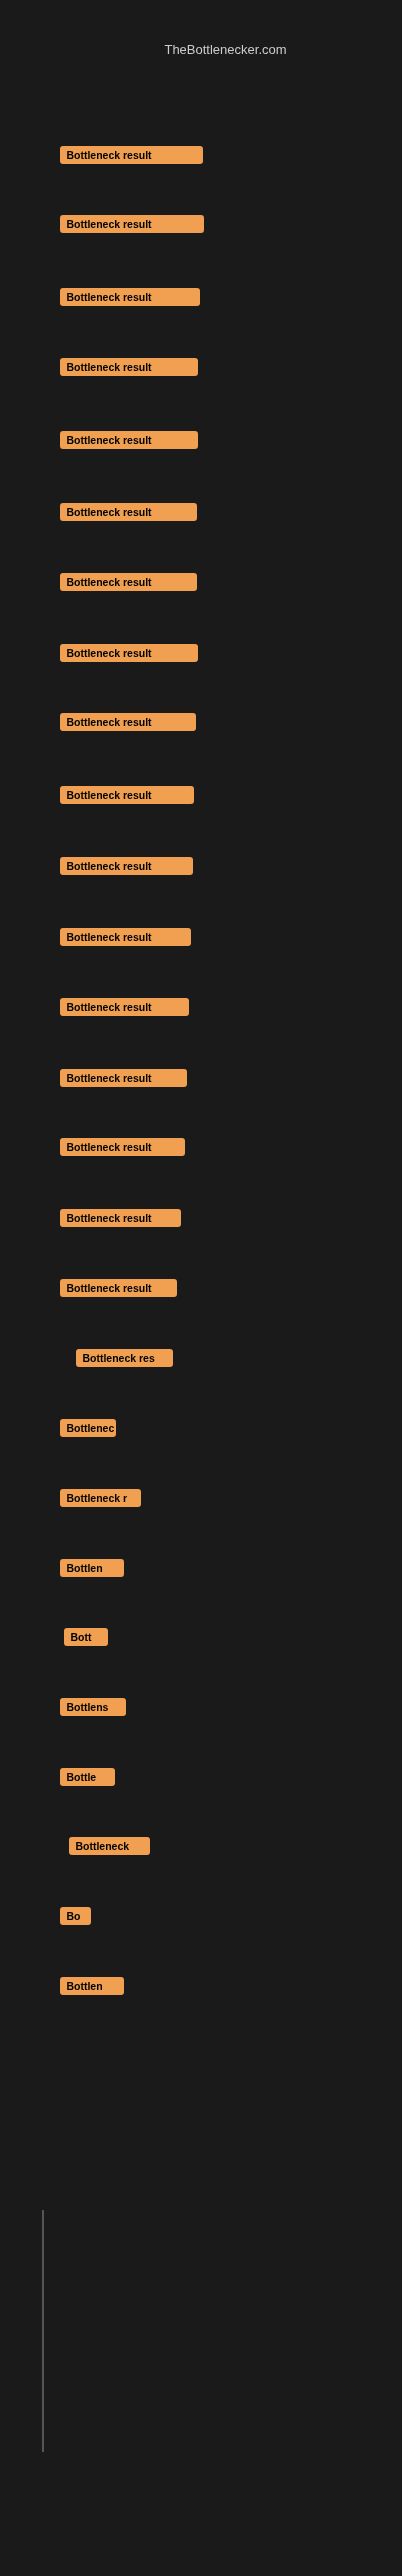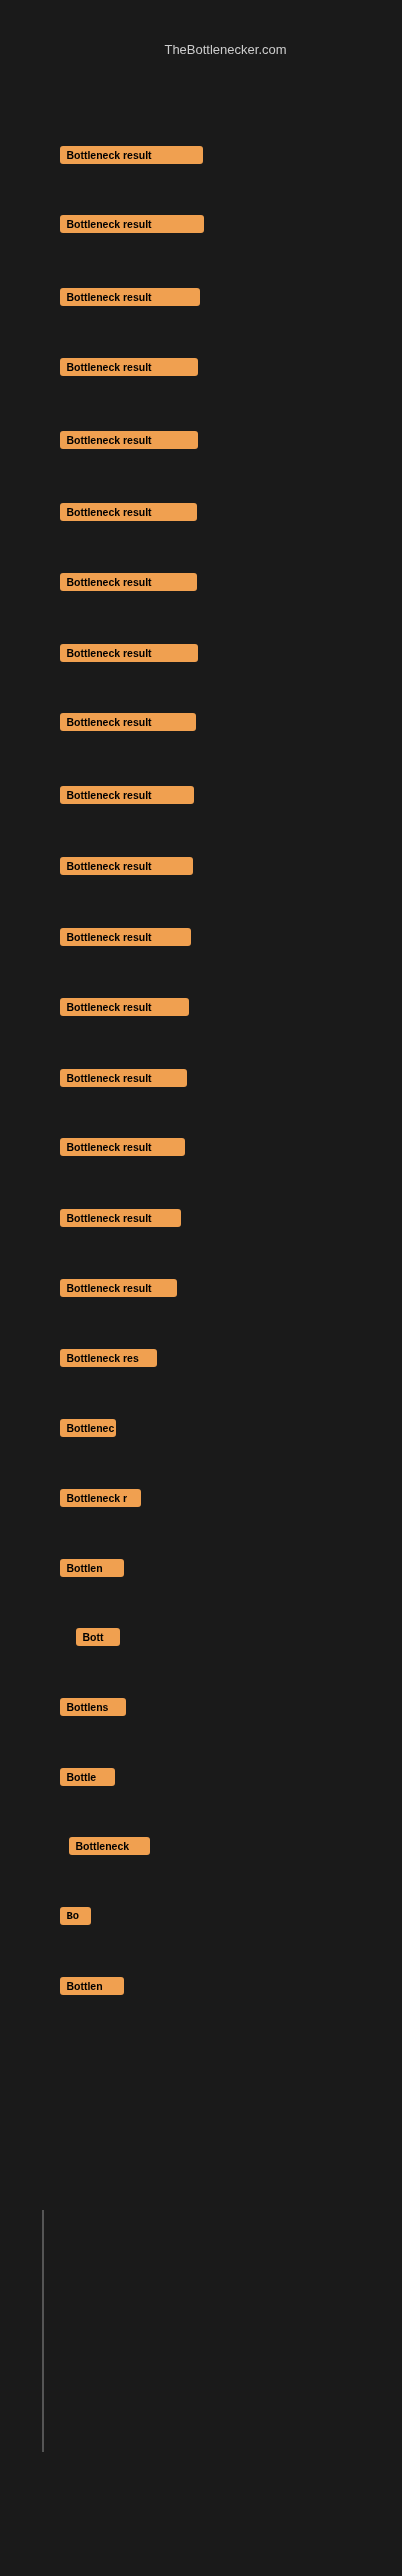--- a/index.html
+++ b/index.html
@@ -66,26 +66,26 @@
     <div class="result-row" style="top: 544px; left: 0px;"><span class="bottleneck-label" style="max-width: 138px; width: 138px;">Bottleneck result</span></div>
     <div class="result-row" style="top: 613px; left: 0px;"><span class="bottleneck-label" style="max-width: 136px; width: 136px;">Bottleneck result</span></div>
     <div class="result-row" style="top: 686px; left: 0px;"><span class="bottleneck-label" style="max-width: 134px; width: 134px;">Bottleneck result</span></div>
     <div class="result-row" style="top: 757px; left: 0px;"><span class="bottleneck-label" style="max-width: 133px; width: 133px;">Bottleneck result</span></div>
     <div class="result-row" style="top: 828px; left: 0px;"><span class="bottleneck-label" style="max-width: 131px; width: 131px;">Bottleneck result</span></div>
     <div class="result-row" style="top: 898px; left: 0px;"><span class="bottleneck-label" style="max-width: 129px; width: 129px;">Bottleneck result</span></div>
     <div class="result-row" style="top: 969px; left: 0px;"><span class="bottleneck-label" style="max-width: 127px; width: 127px;">Bottleneck result</span></div>
     <div class="result-row" style="top: 1038px; left: 0px;"><span class="bottleneck-label" style="max-width: 125px; width: 125px;">Bottleneck result</span></div>
     <div class="result-row" style="top: 1109px; left: 0px;"><span class="bottleneck-label" style="max-width: 121px; width: 121px;">Bottleneck result</span></div>
     <div class="result-row" style="top: 1179px; left: 0px;"><span class="bottleneck-label" style="max-width: 117px; width: 117px;">Bottleneck result</span></div>
-    <div class="result-row" style="top: 1249px; left: 0px;"><span class="bottleneck-label" style="max-width: 97px; width: 97px;">Bottleneck res</span></div>
+    <div class="result-row" style="top: 1249px; left: 16px;"><span class="bottleneck-label" style="max-width: 97px; width: 97px;">Bottleneck res</span></div>
     <div class="result-row" style="top: 1319px; left: 0px;"><span class="bottleneck-label" style="max-width: 72px; width: 56px;">Bottlenec</span></div>
     <div class="result-row" style="top: 1389px; left: 0px;"><span class="bottleneck-label" style="max-width: 81px; width: 81px;">Bottleneck r</span></div>
     <div class="result-row" style="top: 1459px; left: 0px;"><span class="bottleneck-label" style="max-width: 64px; width: 64px;">Bottlen</span></div>
-    <div class="result-row" style="top: 1528px; left: 16px;"><span class="bottleneck-label" style="max-width: 44px; width: 44px;">Bott</span></div>
+    <div class="result-row" style="top: 1528px; left: 4px;"><span class="bottleneck-label" style="max-width: 44px; width: 44px;">Bott</span></div>
     <div class="result-row" style="top: 1598px; left: 0px;"><span class="bottleneck-label" style="max-width: 66px; width: 66px;">Bottlens</span></div>
     <div class="result-row" style="top: 1668px; left: 0px;"><span class="bottleneck-label" style="max-width: 55px; width: 61px;">Bottle</span></div>
     <div class="result-row" style="top: 1737px; left: 0px; padding-left: 9px;"><span class="bottleneck-label" style="max-width: 81px; width: 81px;">Bottleneck</span></div>
-    <div class="result-row" style="top: 1807px; left: 0px;"><span class="bottleneck-label" style="max-width: 31px; width: 31px; font-family: Liberation Mono, monospace;">Bo</span></div>
+    <div class="result-row" style="top: 1807px; left: 0px;"><span class="bottleneck-label" style="max-width: 31px; width: 31px;">Bo</span></div>
     <div class="result-row" style="top: 1877px; left: 0px;"><span class="bottleneck-label" style="max-width: 64px; width: 64px;">Bottlen</span></div>
   </div>
 
 <div class="vertical-line"></div>
 
 
 </body></html>

